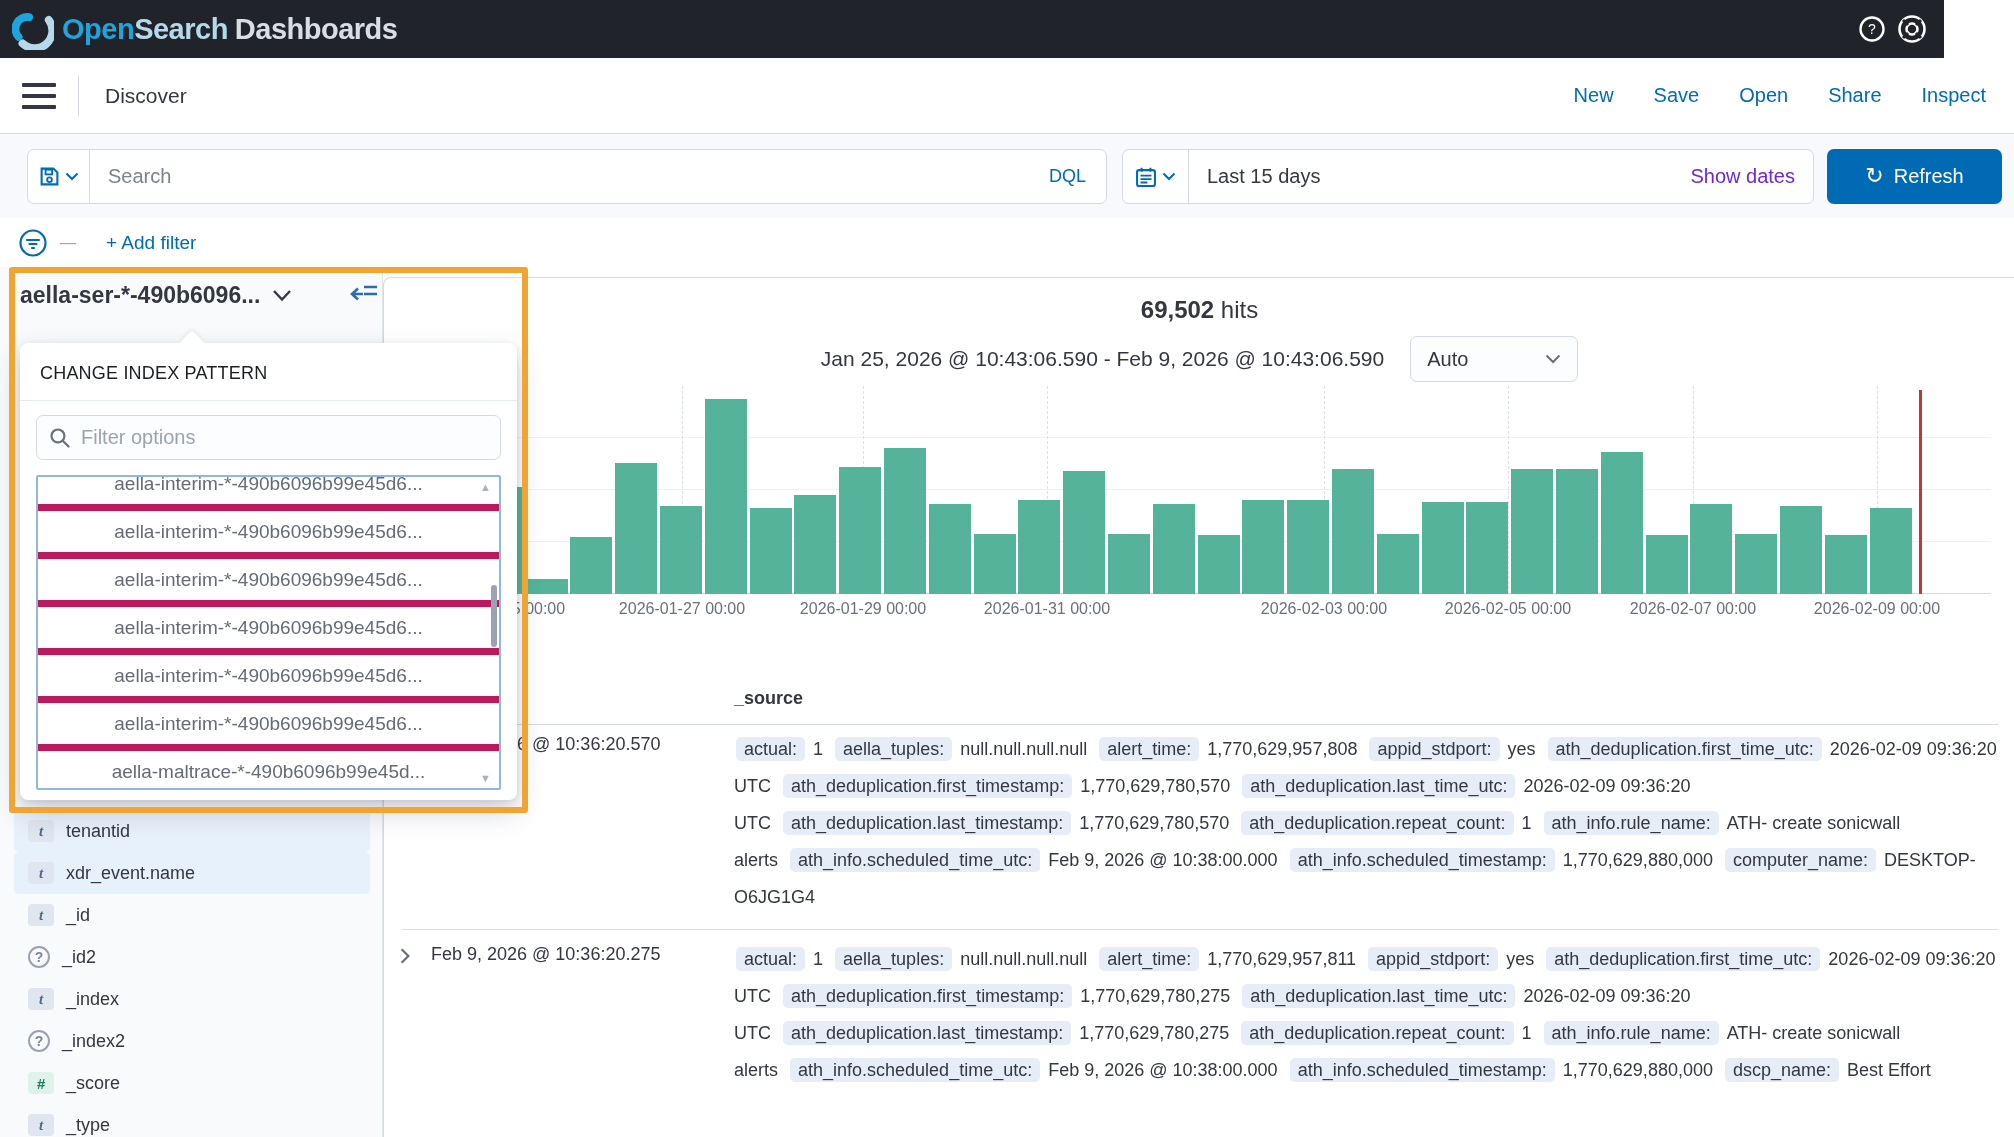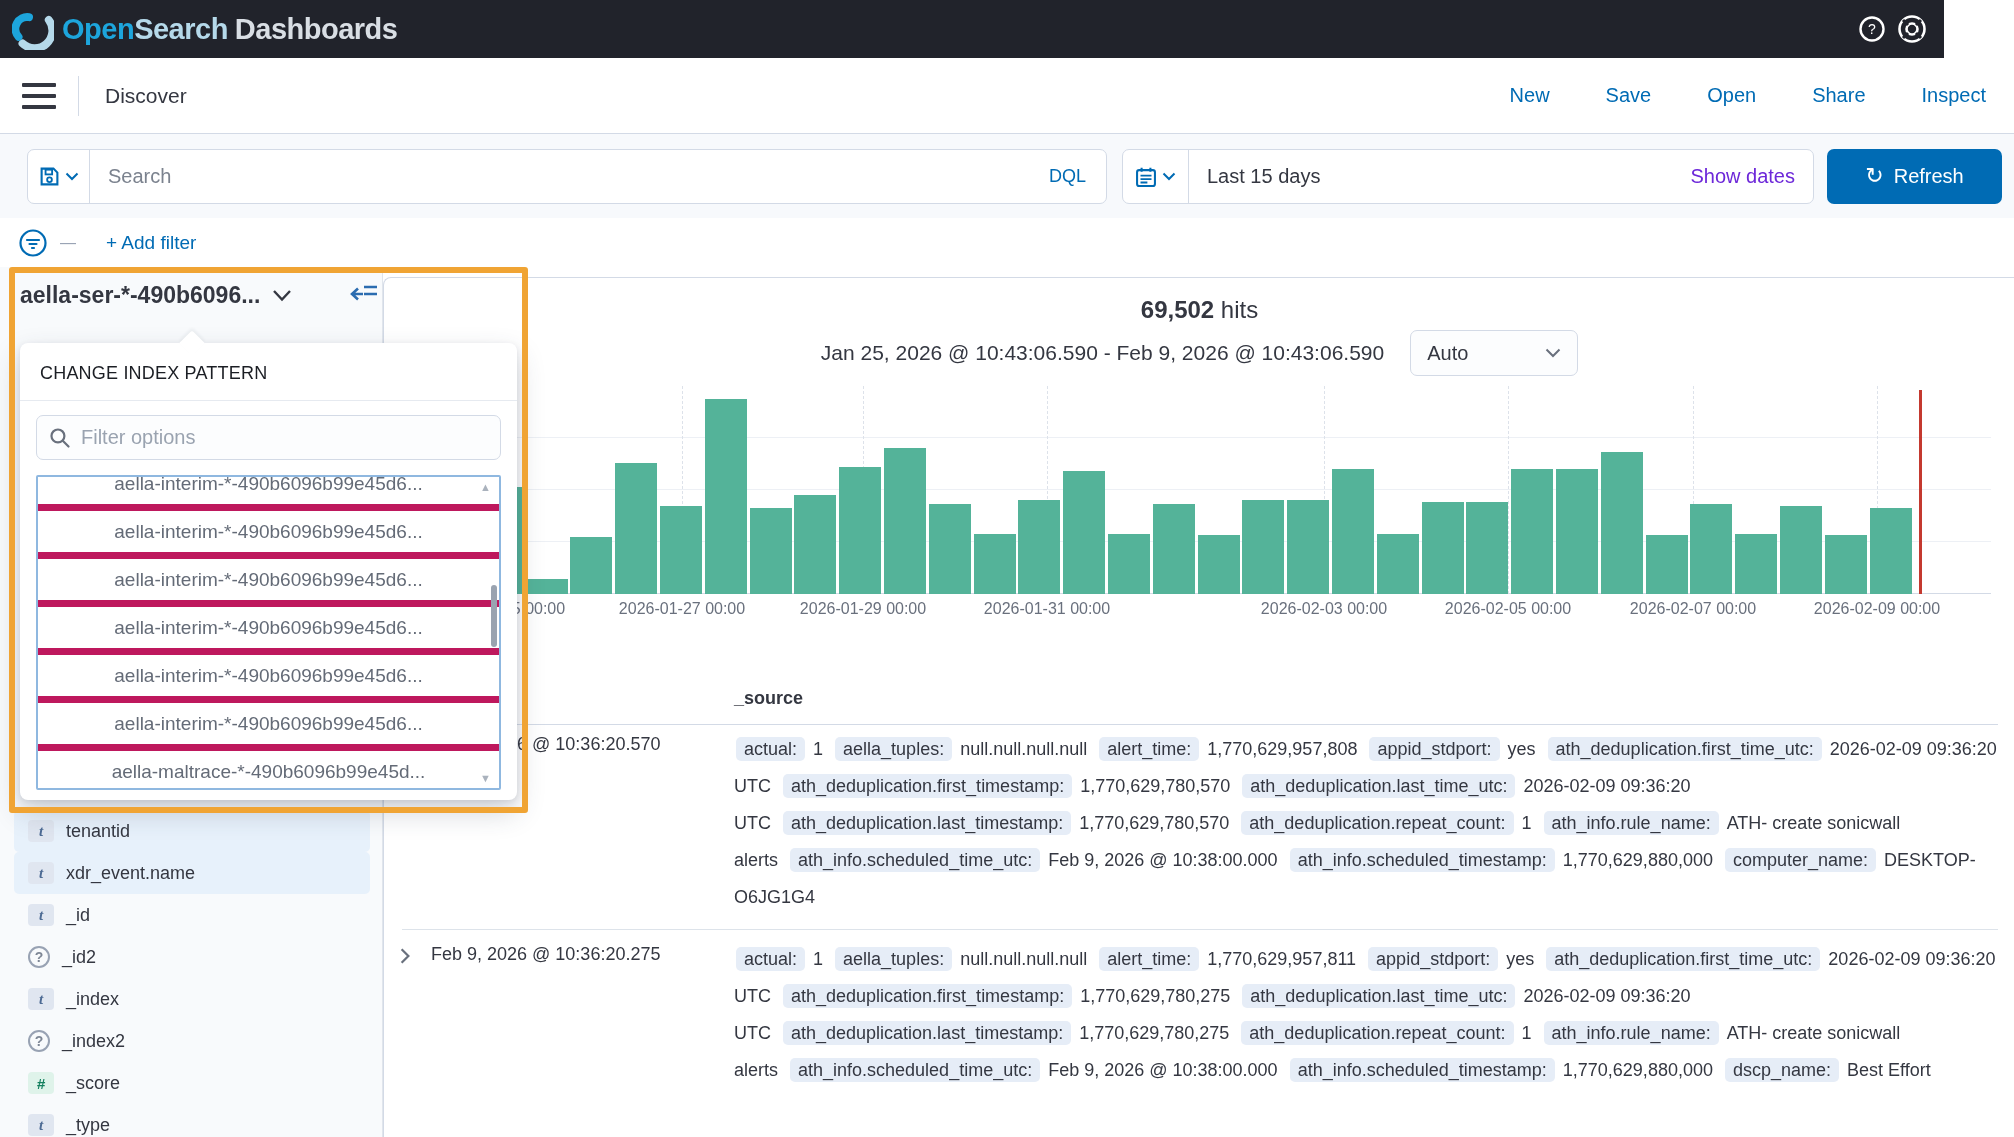--- a/index.html
+++ b/index.html
@@ -15,21 +15,21 @@
   .brand-text .p2 { color:#b5d9ea; }
   .brand-text .p3 { color:#d9dee4; margin-left:7px; }
   .topbar-icons { display:flex; align-items:center; gap:10px; }
 
   
   .navbar { position:absolute; left:0; top:58px; width:2014px; height:76px; background:#fff; border-bottom:1px solid #d3dae6; display:flex; align-items:center; }
   .hamburger { width:34px; height:26px; margin-left:22px; display:flex; flex-direction:column; justify-content:space-between; cursor:pointer; }
   .hamburger span { display:block; height:4px; background:#343741; border-radius:1px; }
   .nav-divider { width:1px; height:40px; background:#d3dae6; margin:0 26px 0 22px; }
   .nav-title { font-size:21px; color:#343741; }
-  .nav-links { margin-left:auto; margin-right:28px; display:flex; gap:56px; }
+  .nav-links { margin-left:auto; margin-right:28px; display:flex; gap:40px; }
   .nav-links a { color:#006bb4; font-size:20px; text-decoration:none; cursor:pointer; }
 
   
   .querybar { position:absolute; left:0; top:134px; width:2014px; height:84px; background:#f7f9fc; }
   .search-group { position:absolute; left:27px; top:15px; width:1080px; height:55px; background:#fff; border:1px solid #d3dae6; border-radius:7px; display:flex; align-items:center; }
   .save-seg { width:62px; height:100%; border-right:1px solid #d3dae6; display:flex; align-items:center; justify-content:center; gap:5px; cursor:pointer; }
   .search-input { flex:1; border:none; outline:none; font-size:20px; color:#343741; padding:0 18px; background:transparent; font-family:"Liberation Sans",sans-serif; }
   .search-input::placeholder { color:#7b828e; }
   .dql { font-size:18px; color:#006bb4; padding:0 20px; cursor:pointer; }
   .date-group { position:absolute; left:1122px; top:15px; width:692px; height:55px; background:#fff; border:1px solid #d3dae6; border-radius:7px; display:flex; align-items:center; }
@@ -56,21 +56,21 @@
   .fbadge { width:26px; height:22px; border-radius:4px; display:flex; align-items:center; justify-content:center; font-size:15px; flex:none; }
   .fbadge.t { background:#e0e6f0; color:#4d6b94; font-style:italic; font-family:"Liberation Serif",serif; font-weight:bold; }
   .fbadge.num { background:#dff3ea; color:#14805f; font-weight:bold; font-style:italic; }
   .fbadge.q { background:transparent; border:2px solid #98a2b3; border-radius:50%; width:22px; color:#7d8695; font-size:14px; font-weight:bold; }
   .field-name { font-size:18px; color:#343741; }
 
   
   .main-panel { position:absolute; left:383px; top:277px; width:1631px; height:860px; background:#fff; border-top:1px solid #d3dae6; border-left:1px solid #d3dae6; border-top-left-radius:8px; }
   .hits-line { position:absolute; left:0; top:18px; width:1631px; text-align:center; font-size:24px; color:#343741; }
   .hits-line b { font-weight:bold; }
-  .range-row { position:absolute; left:0; top:52px; width:1631px; display:flex; align-items:center; justify-content:center; gap:26px; }
+  .range-row { position:absolute; left:0; top:58px; width:1631px; display:flex; align-items:center; justify-content:center; gap:26px; }
   .range-text { font-size:21px; color:#343741; }
   .interval-select { width:168px; height:46px; border:1px solid #d3dae6; border-radius:7px; background:#fcfdfe; display:flex; align-items:center; justify-content:space-between; padding:0 16px; font-size:20px; color:#343741; cursor:pointer; }
 
   
   .plot { position:absolute; left:37px; top:108px; width:1570px; height:208px; }
   .hgrid { position:absolute; left:0; width:1570px; height:1px; background:#edf0f5; }
   .vgrid { position:absolute; top:0; height:208px; width:0; border-left:1px dashed #dde2ea; }
   .axis-line { position:absolute; left:0; bottom:0; width:1570px; height:1px; background:#d3dae6; }
   .bar { position:absolute; bottom:0; width:42px; background:#54b399; }
   .time-marker { position:absolute; bottom:0; width:3px; height:204px; background:#c4392f; }

